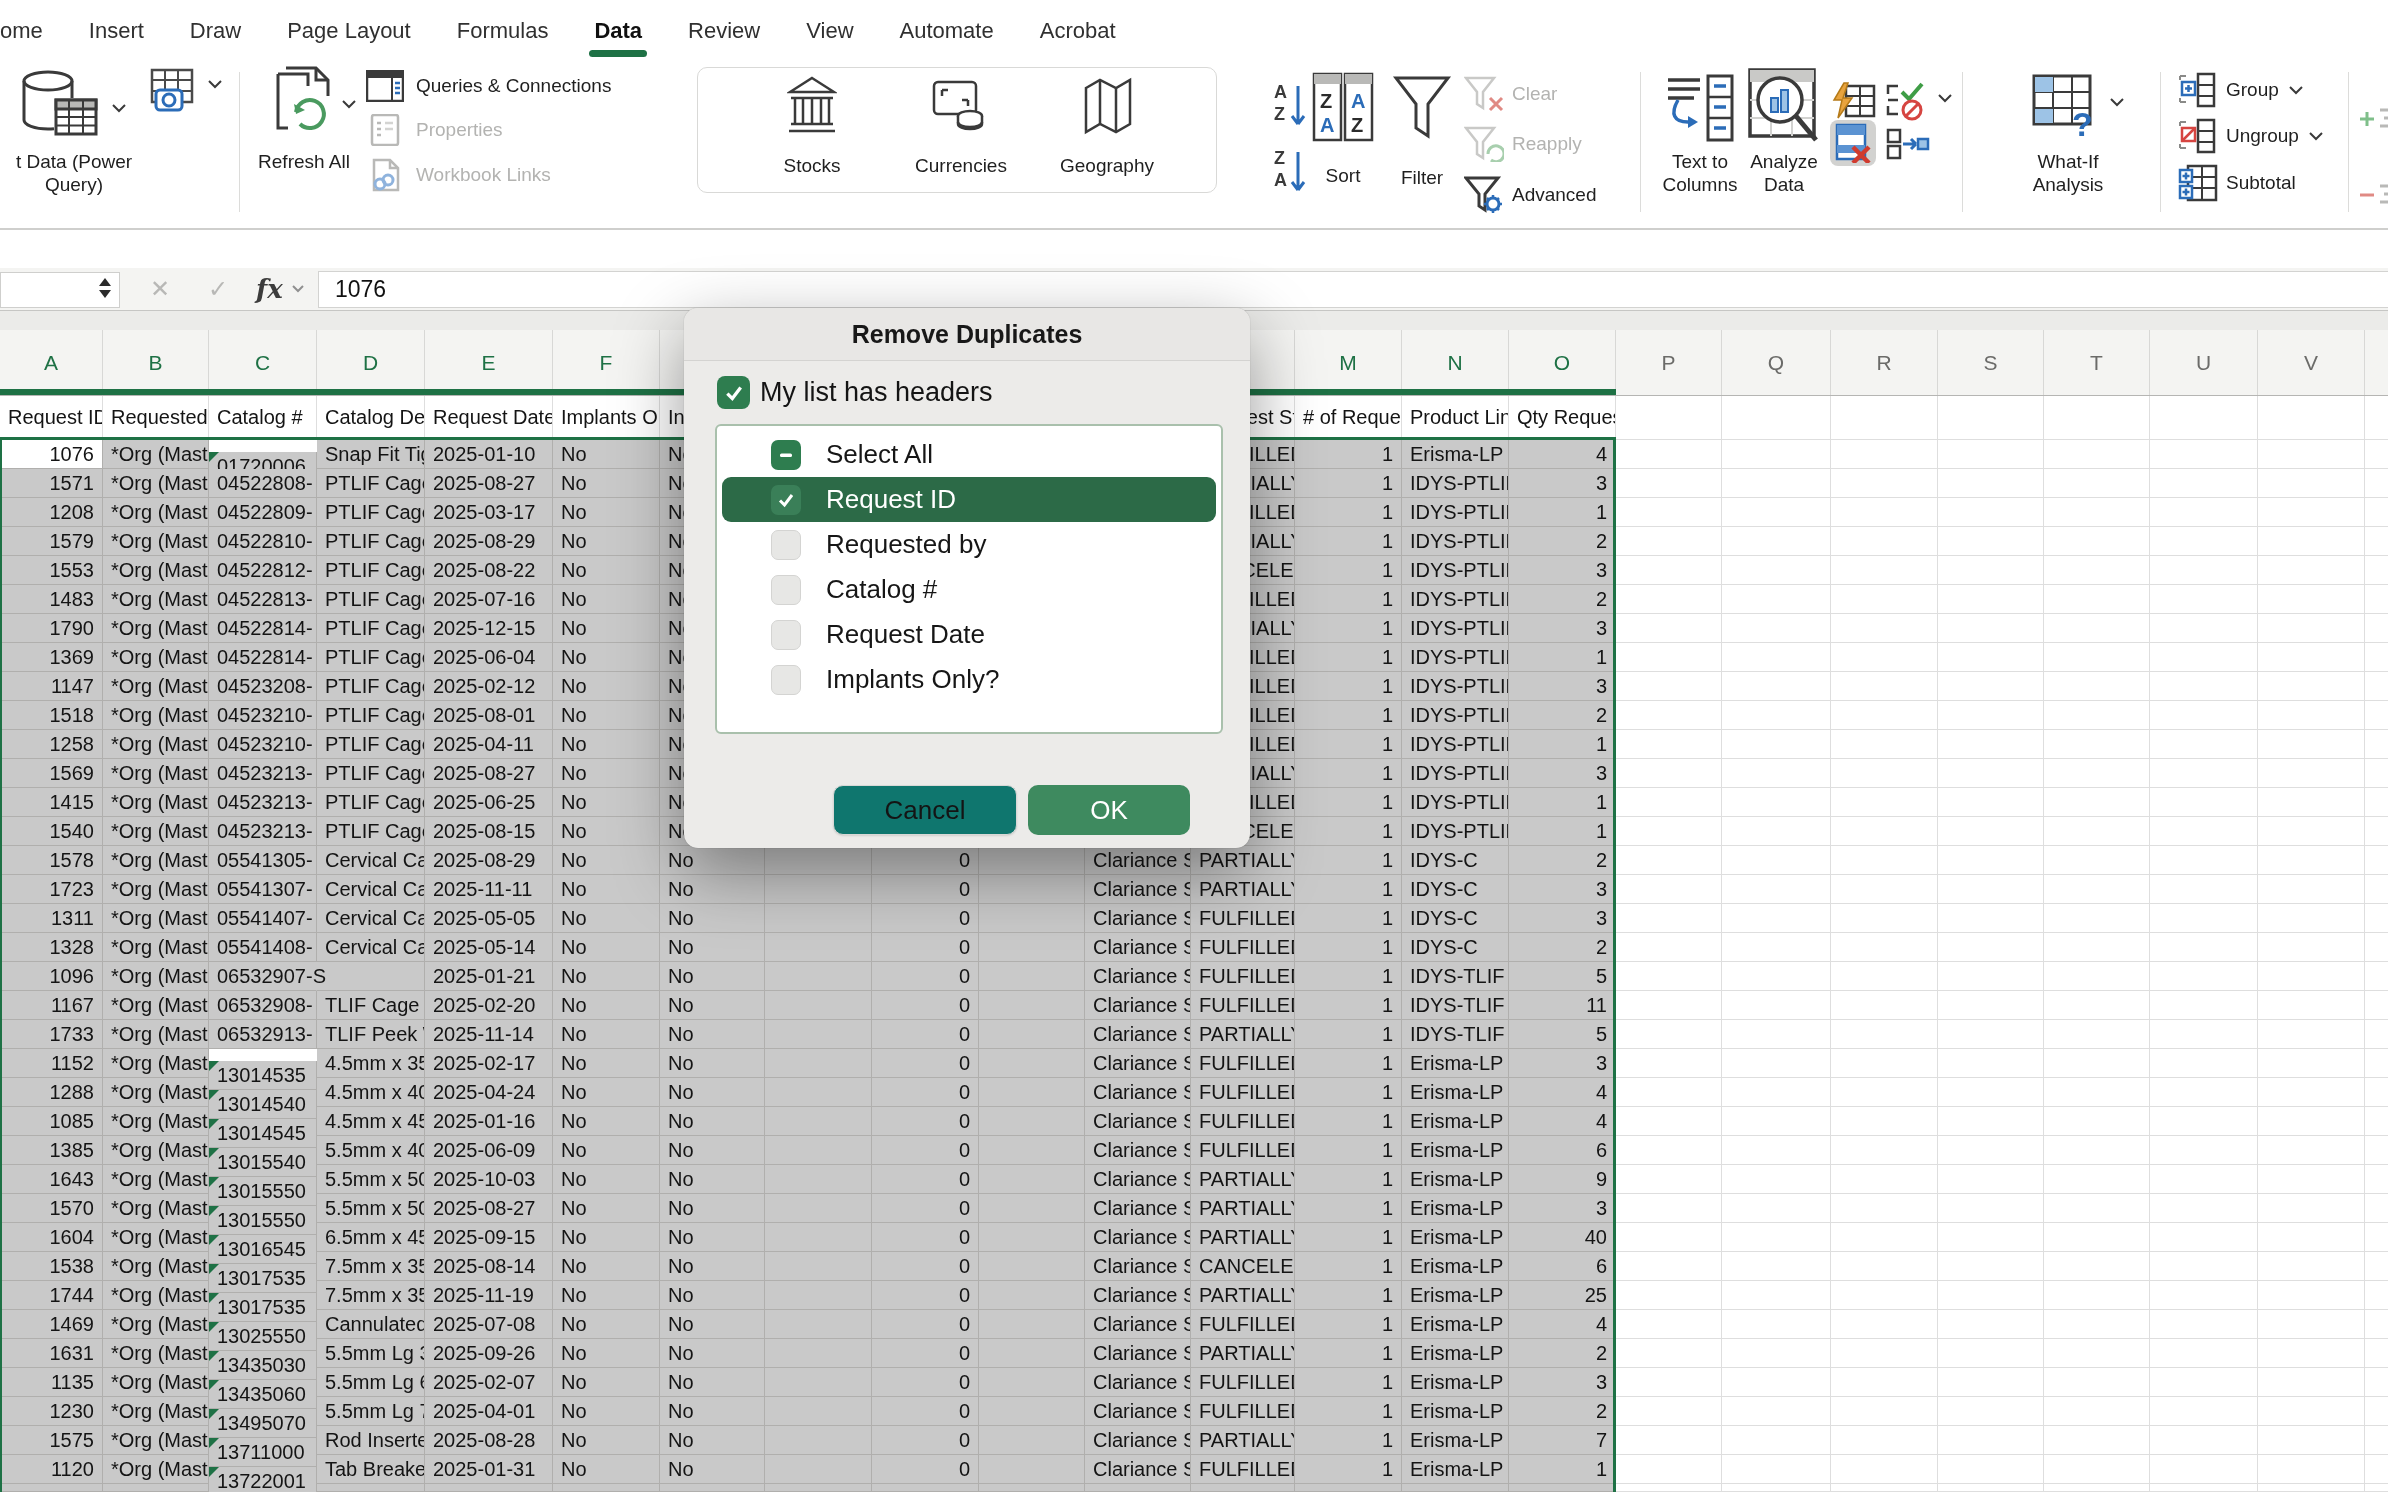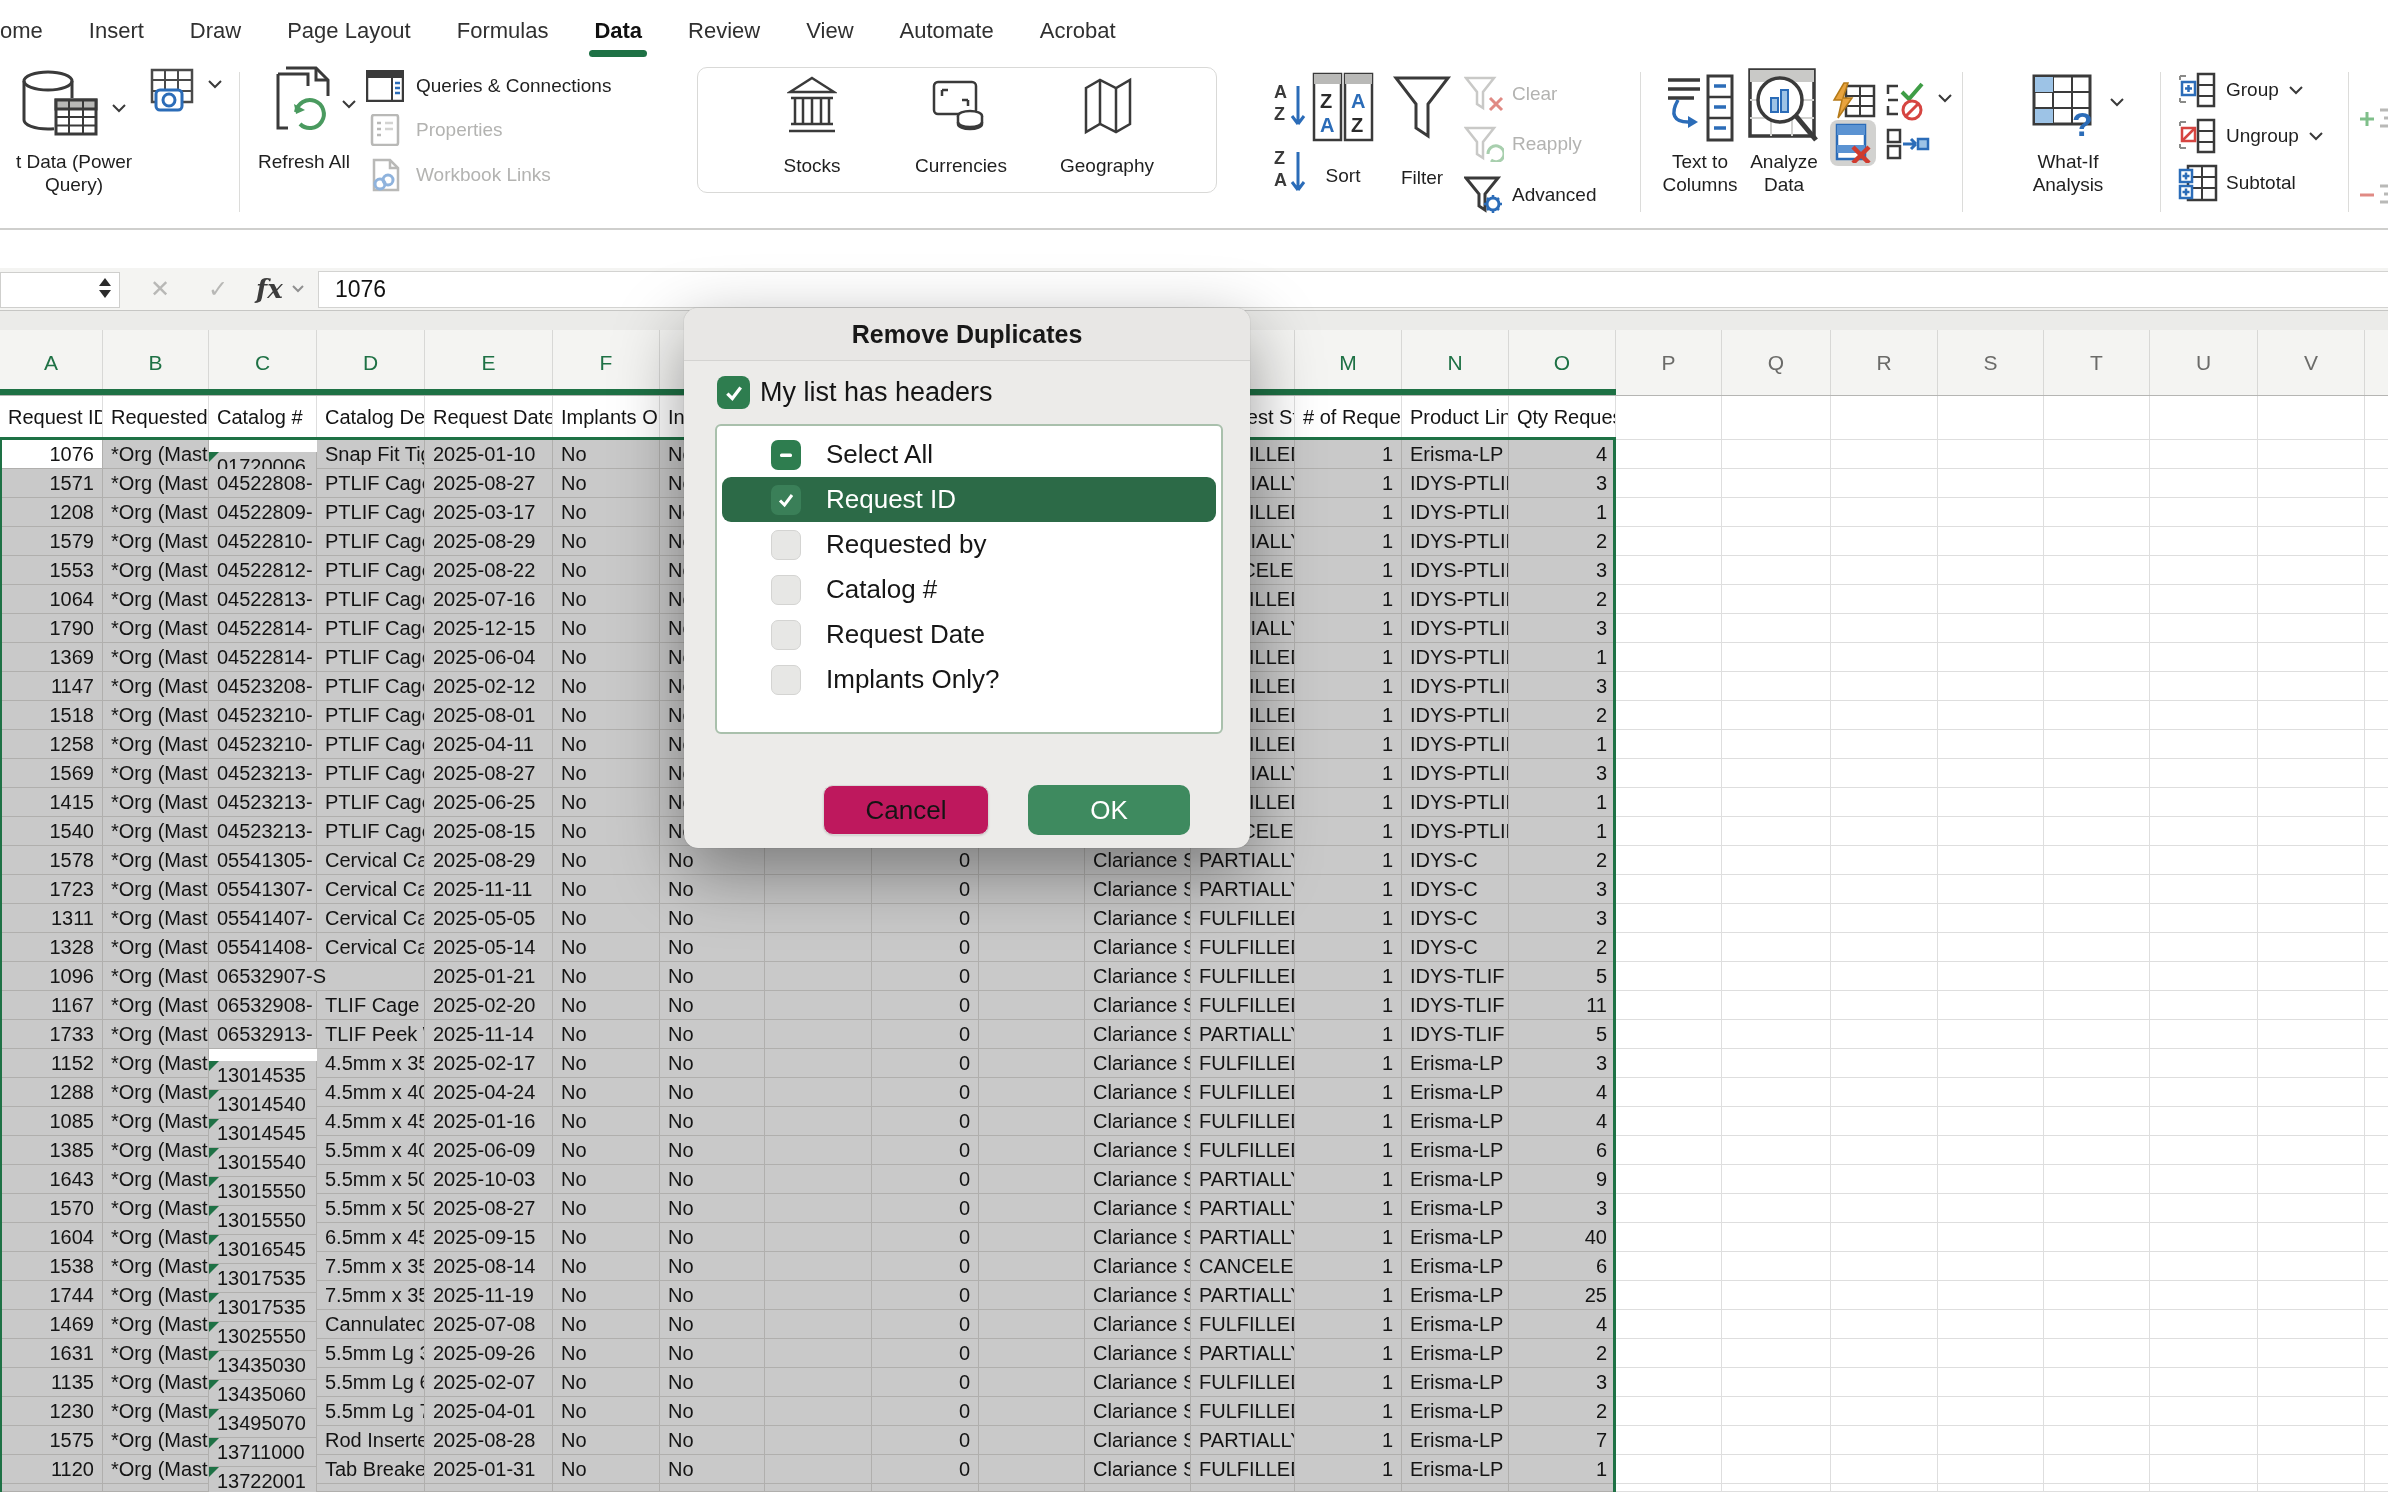--- a/index.html
+++ b/index.html
@@ -72,21 +72,21 @@
             border:2px solid #a9c0ac;border-radius:6px;overflow:hidden;box-sizing:border-box;}
   .ditem{position:relative;height:45px;display:flex;align-items:center;font-size:26px;color:#161616;}
   .ditem .cbx{position:absolute;left:54px;width:30px;height:30px;border-radius:7px;}
   .ditem .lbl{position:absolute;left:109px;}
   .ditem.selrow{background:#2c6a47;border-radius:9px;margin:0 5px;color:#fff;}
   .ditem.selrow .cbx{left:49px;background:#3a7f58;}
   .ditem.selrow .lbl{left:104px;}
   .dlg-buttons{position:absolute;left:0;top:477px;width:566px;height:50px;}
   .btn{position:absolute;height:50px;border:none;border-radius:10px;font-size:26px;
        font-family:"Liberation Sans",sans-serif;display:flex;align-items:center;justify-content:center;}
-  .btn-cancel{left:139px;width:166px;background:#be185d;color:#141414;border:1px solid #d8d8d6;box-shadow:0 1px 2px rgba(0,0,0,.12);}
+  .btn-cancel{left:149px;width:184px;background:#0f766e;color:#141414;border:1px solid #d8d8d6;box-shadow:0 1px 2px rgba(0,0,0,.12);}
   .btn-ok{left:344px;width:162px;background:#3e8a5f;color:#fff;}
 </style>
 </head>
 <body>
 
 <div class="app">
 
   <div class="ribbon">
     <div class="tabs" id="tabs">
         <div class="tab">ome</div>
@@ -901,21 +901,21 @@
           </div>
           <div class="c" style="width: 107px; height: 29px;">
             <span></span>
           </div>
           <div class="c" style="width: 24px; height: 29px;">
             <span></span>
           </div>
         </div>
         <div class="drow" style="top: 255px;">
           <div class="c sel r" style="width: 103px; height: 29px;">
-            <span>1064</span>
+            <span>1483</span>
           </div>
           <div class="c sel" style="width: 106px; height: 29px;">
             <span>*Org (Maste</span>
           </div>
           <div class="c sel" style="width: 108px; height: 29px;">
             <span>04522813-</span>
           </div>
           <div class="c sel" style="width: 108px; height: 29px;">
             <span>PTLIF Cage</span>
           </div>

